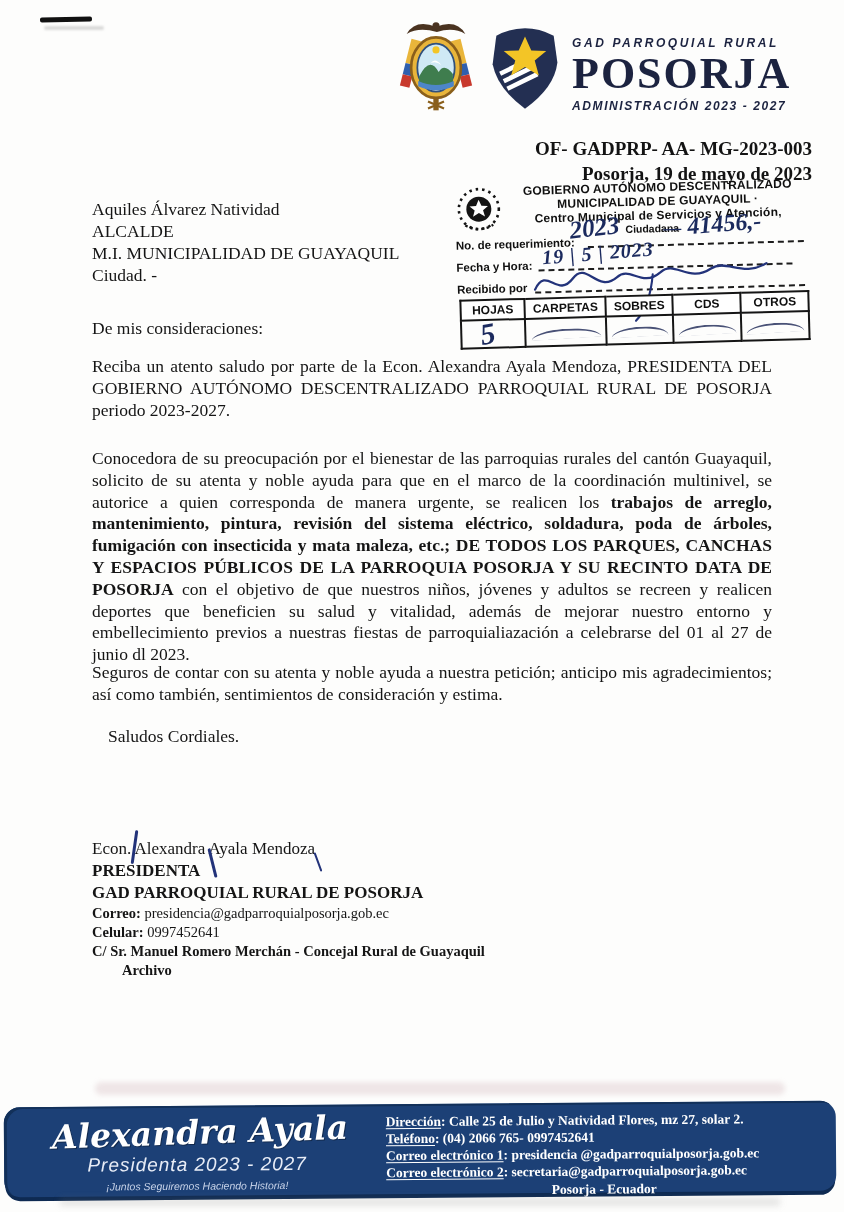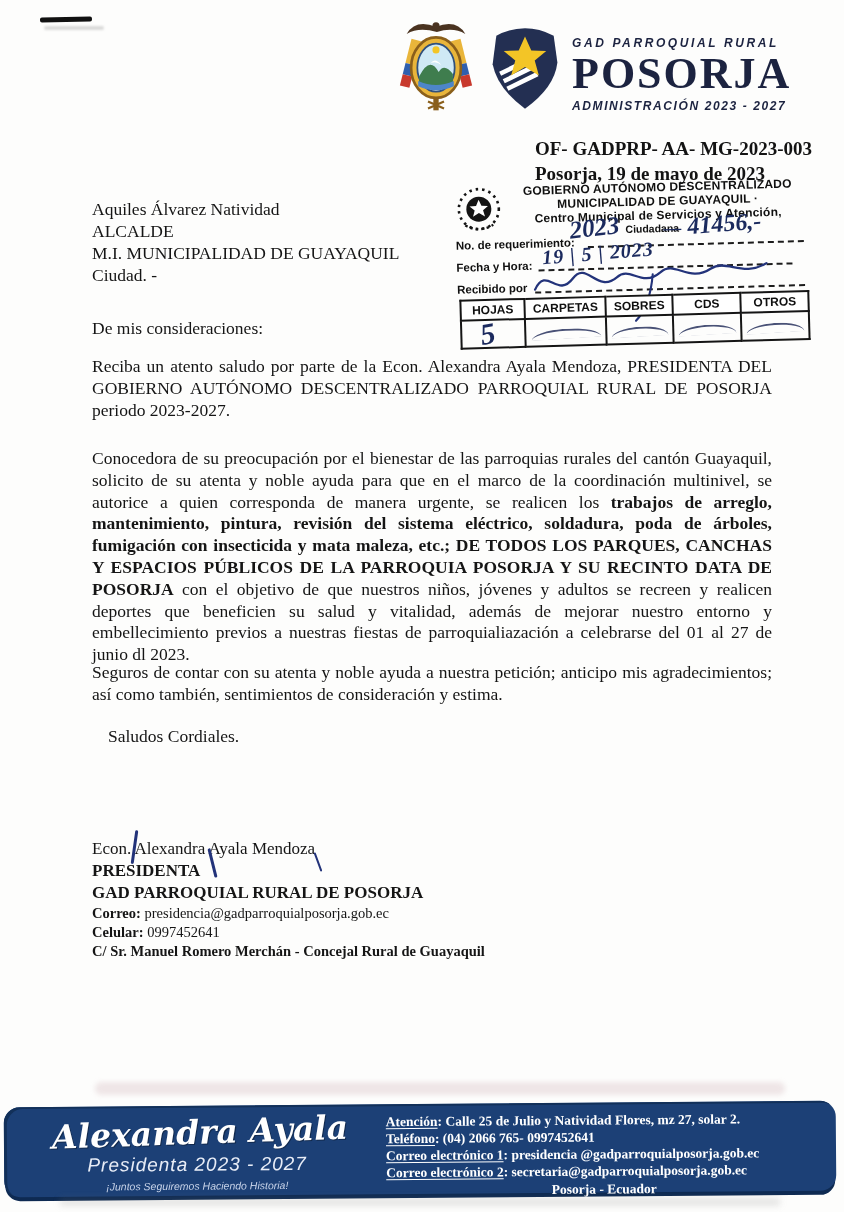--- a/index.html
+++ b/index.html
@@ -12,21 +12,21 @@
   
   .artifact-mark{left:40px;top:17px;width:52px;height:5px;background:#111;border-radius:2px;transform:rotate(-1deg);}
   .artifact-echo{left:44px;top:26px;width:60px;height:4px;background:rgba(120,120,120,.25);border-radius:2px;filter:blur(1px);}
   .coat{left:396px;top:14px;width:80px;height:102px;}
   .badge{left:488px;top:24px;width:74px;height:88px;}
   .logo-text{left:572px;top:36px;width:240px;color:#1c2340;}
   .logo-org{font-family:"Liberation Sans",sans-serif;font-weight:bold;font-style:italic;font-size:12px;letter-spacing:2.6px;white-space:nowrap;}
   .logo-name{font-family:"Liberation Serif",serif;font-weight:900;font-size:44px;letter-spacing:2px;line-height:46px;margin-top:1px;white-space:nowrap;}
   .logo-admin{font-family:"Liberation Sans",sans-serif;font-weight:bold;font-style:italic;font-size:12px;letter-spacing:1.6px;white-space:nowrap;margin-top:2px;}
   
-  .ref{right:32px;top:136px;text-align:left;font-weight:bold;font-size:19px;line-height:25px;color:#131313;}
+  .ref{right:32px;top:136px;text-align:right;font-weight:bold;font-size:19px;line-height:25px;color:#131313;}
   
   .stamp{left:448px;top:180px;width:368px;height:176px;transform:rotate(-1.6deg);transform-origin:left top;
          font-family:"Liberation Sans",sans-serif;color:#101010;}
   .stamp .seal{position:absolute;left:6px;top:8px;width:48px;height:48px;}
   .stamp-head{position:absolute;left:56px;top:6px;width:306px;text-align:center;font-weight:bold;font-size:12px;line-height:14px;letter-spacing:.2px;}
   .stamp-ciud{position:absolute;left:176px;top:48px;font-weight:bold;font-size:10.5px;}
   .field{position:absolute;font-weight:bold;font-size:11.5px;white-space:nowrap;}
   .dashline{position:absolute;border-bottom:2px dashed #1c1c1c;height:0;}
   .ink{color:#1b2a5e;font-family:"Liberation Serif",serif;font-style:italic;font-weight:bold;white-space:nowrap;}
   .ink-year{position:absolute;left:120px;top:38px;font-size:25px;transform:rotate(-5deg);}
@@ -197,34 +197,35 @@
 
 <div class="abs closing">Saludos Cordiales.</div>
 
 <div class="abs sigblock">
   <div>Econ. Alexandra Ayala Mendoza</div>
   <div class="bold">PRESIDENTA</div>
   <div class="bold">GAD PARROQUIAL RURAL DE POSORJA</div>
   <div class="sig-small"><span class="bold">Correo:</span><span> presidencia@gadparroquialposorja.gob.ec</span></div>
   <div class="sig-small"><span class="bold">Celular:</span><span> 0997452641</span></div>
   <div class="sig-small bold">C/ Sr. Manuel Romero Merchán - Concejal Rural de Guayaquil</div>
+  <div class="sig-small bold sig-archive">Archivo</div>
 </div>
 
 <div class="abs pen-stroke" style="left:133px;top:830px;width:2.5px;height:34px;transform:rotate(8deg);"></div>
 <div class="abs pen-stroke" style="left:211px;top:848px;width:2.5px;height:30px;transform:rotate(-14deg);"></div>
 <div class="abs pen-stroke" style="left:317px;top:852px;width:2px;height:20px;transform:rotate(-20deg);"></div>
 
 <div class="abs ghost"></div>
 <div class="abs footer-band">
   <div class="footer-left">
     <div class="script-name">Alexandra Ayala</div>
     <div class="footer-sub">Presidenta 2023 - 2027</div>
     <div class="footer-slogan">¡Juntos Seguiremos Haciendo Historia!</div>
   </div>
   <div class="footer-right">
-    <div><u>Atención</u><span>: Calle 25 de Julio y Natividad Flores, mz 27, solar 2.</span></div>
+    <div><u>Dirección</u><span>: Calle 25 de Julio y Natividad Flores, mz 27, solar 2.</span></div>
     <div><u>Teléfono</u><span>: (04) 2066 765- 0997452641</span></div>
     <div><u>Correo electrónico 1</u><span>: presidencia @gadparroquialposorja.gob.ec</span></div>
     <div><u>Correo electrónico 2</u><span>: secretaria@gadparroquialposorja.gob.ec</span></div>
     <div class="footer-loc">Posorja - Ecuador</div>
   </div>
 </div>
 <div class="abs bottom-smudge"></div>
 
 </body></html>

